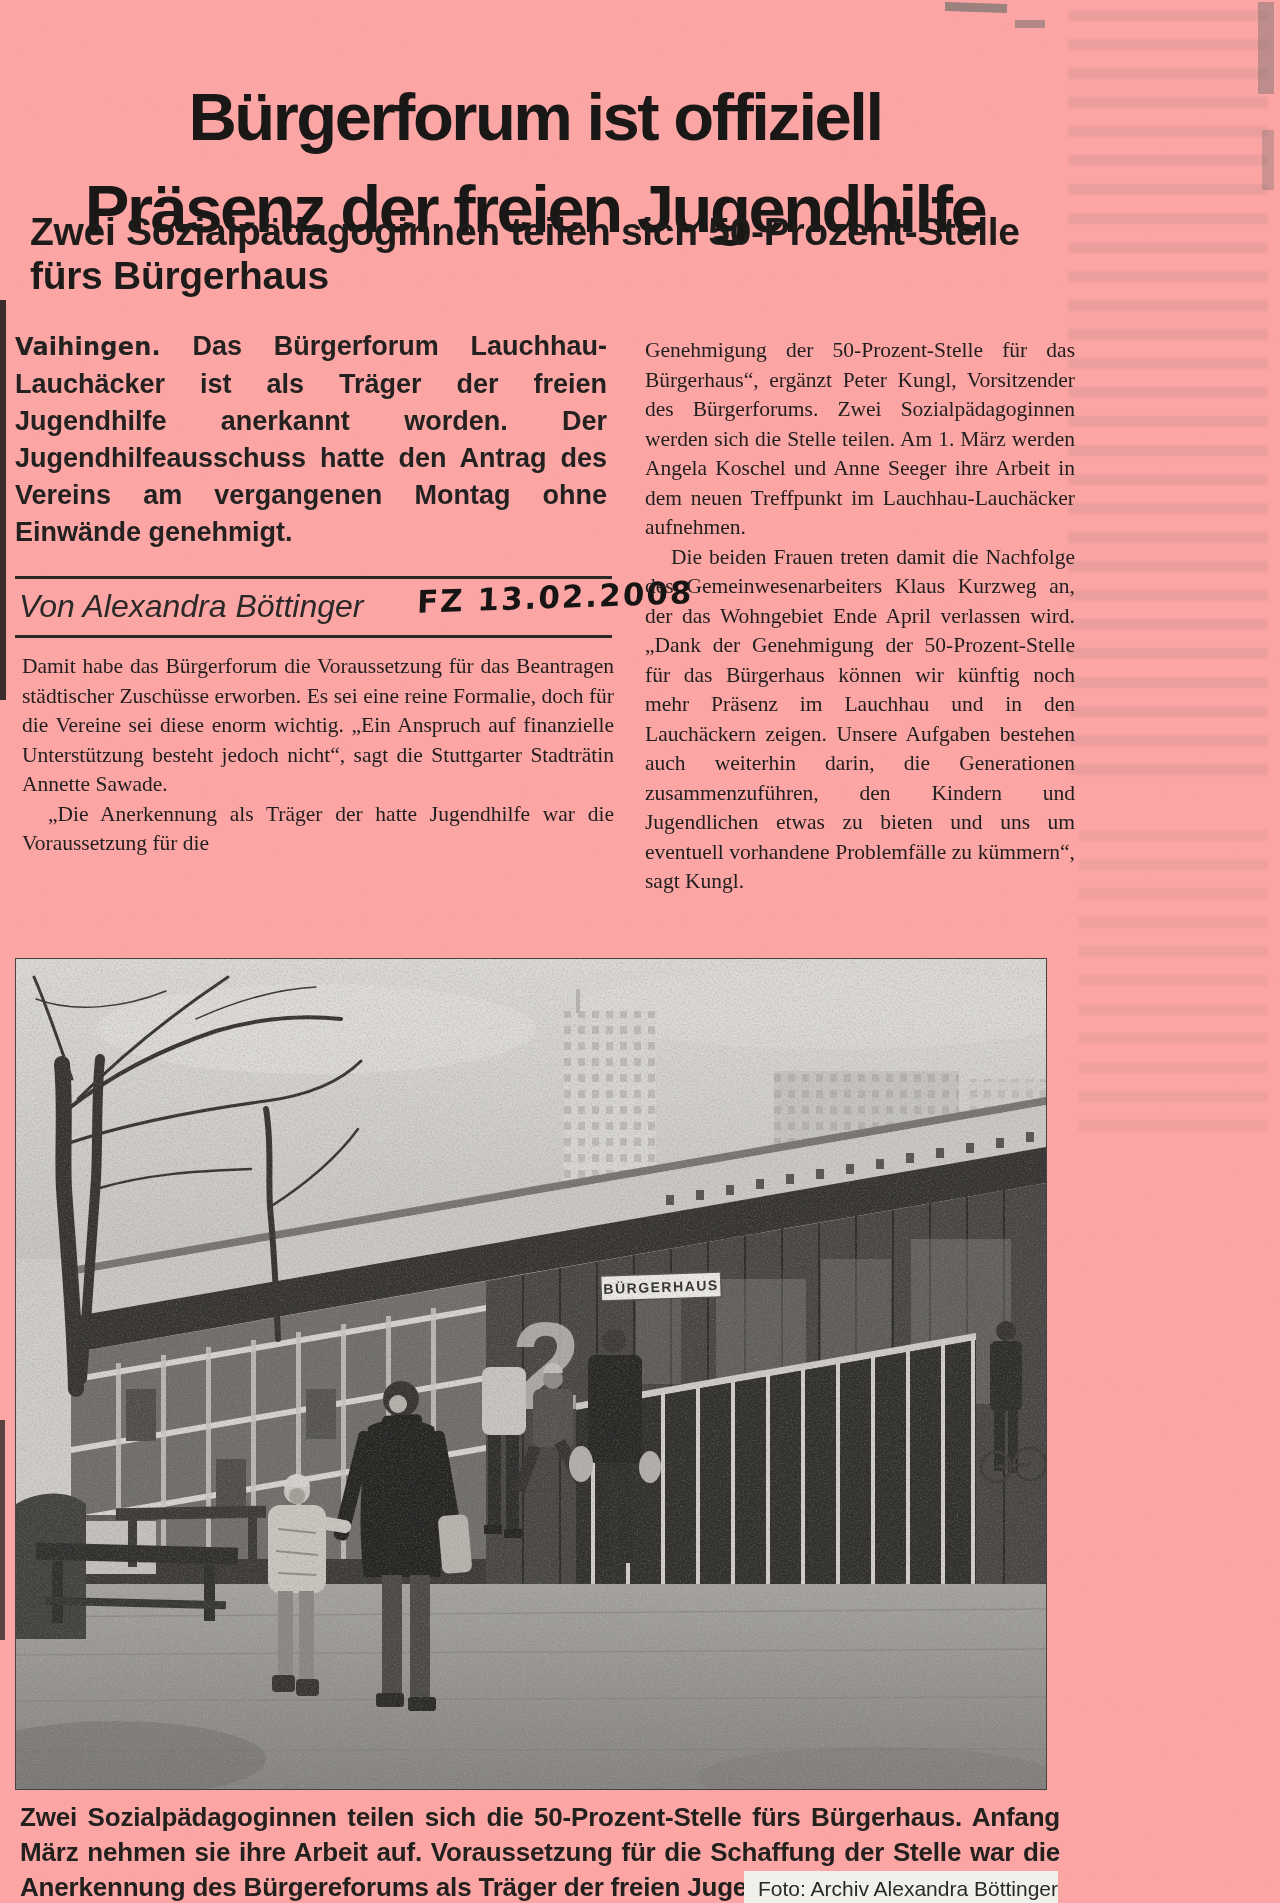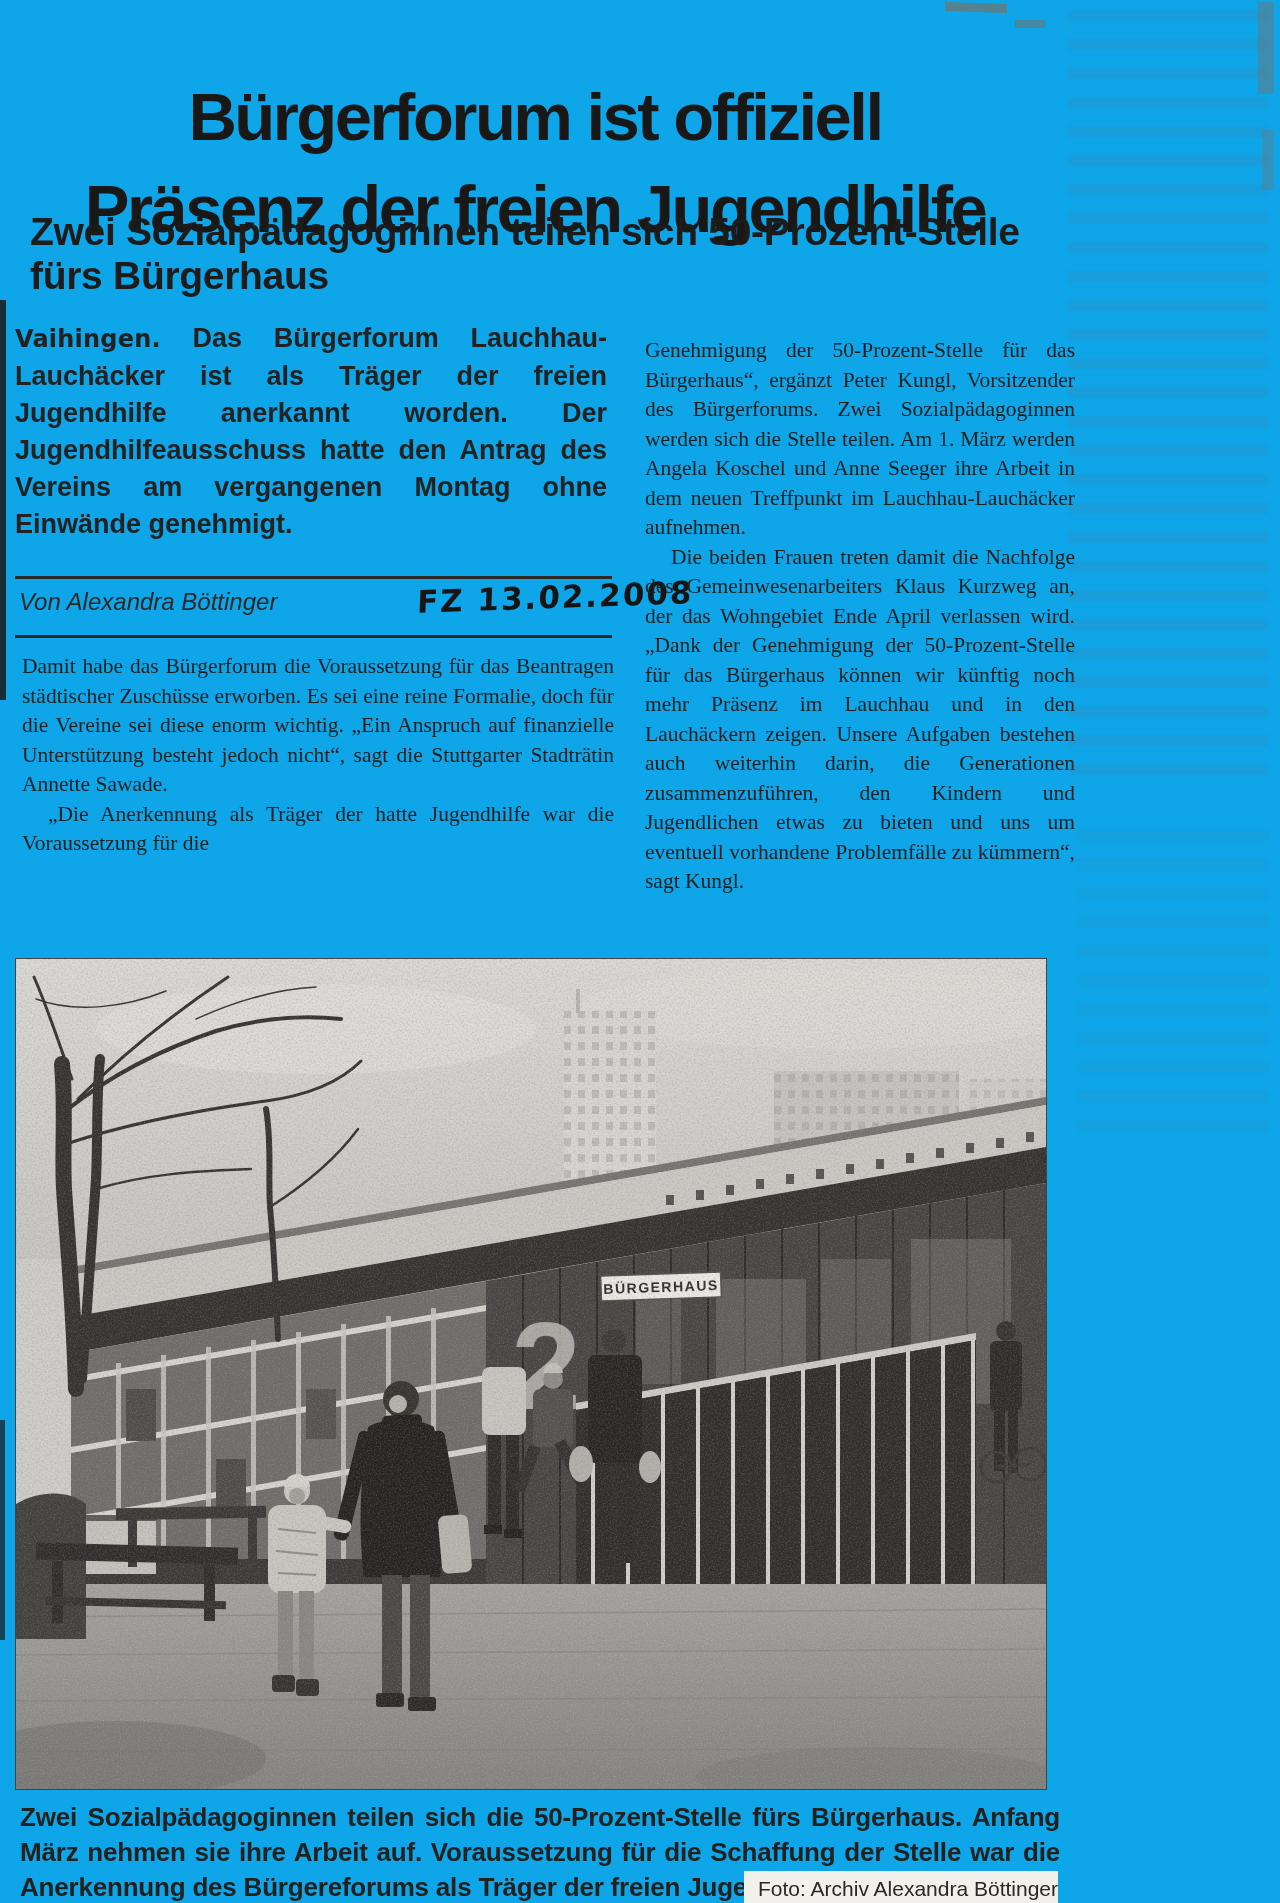--- a/index.html
+++ b/index.html
@@ -1,44 +1,44 @@
 <!DOCTYPE html>
 <html><head>
 <meta charset="utf-8">
 <style>
   html,body{margin:0;padding:0;background:#dddbd5;}
   .page{
     position:relative;width:1280px;height:1903px;margin:0 auto;
-    background:#0ea5e9;overflow:hidden;
+    background:#fca5a5;overflow:hidden;
     font-family:"Liberation Sans",sans-serif;color:#22211f;
   }
   
   .headline{
     position:absolute;left:10px;top:26px;width:1050px;text-align:center;
     font-weight:bold;font-size:67px;line-height:92px;letter-spacing:-2.5px;
     color:#191816;
   }
   .headline span{display:block;}
   .subheadline{
     position:absolute;left:30px;top:210px;width:1010px;
     font-size:39px;font-weight:bold;letter-spacing:-0.3px;color:#1d1c1a;
   }
   
   .lead{
-    position:absolute;left:15px;top:320px;width:592px;
+    position:absolute;left:15px;top:328px;width:592px;
     font-size:27px;line-height:37px;font-weight:bold;text-align:justify;
     color:#232220;margin:0;
   }
   .lead .dateline{font-family:"DejaVu Sans",sans-serif;font-size:24px;letter-spacing:.2px;}
   .byline-block{
     position:absolute;left:15px;top:576px;width:597px;height:56px;
     border-top:3px solid #2a2926;border-bottom:3px solid #2a2926;
   }
   .byline{
-    position:absolute;left:4px;top:9px;font-style:italic;font-size:24px;color:#2a2927;
+    position:absolute;left:4px;top:9px;font-style:italic;font-size:32px;color:#2a2927;
   }
   .handwritten{
     position:absolute;left:402px;top:0px;font-size:31px;font-weight:bold;
     transform:rotate(-2deg) skewX(-4deg);letter-spacing:2px;color:#161514;
     font-family:"DejaVu Sans",sans-serif;white-space:nowrap;
   }
   .col-left{position:absolute;left:15px;top:652px;width:592px;margin-left:7px;}
   .col-right{position:absolute;left:645px;top:336px;width:430px;}
   .body-text p{
     margin:0;font-family:"Liberation Serif",serif;

